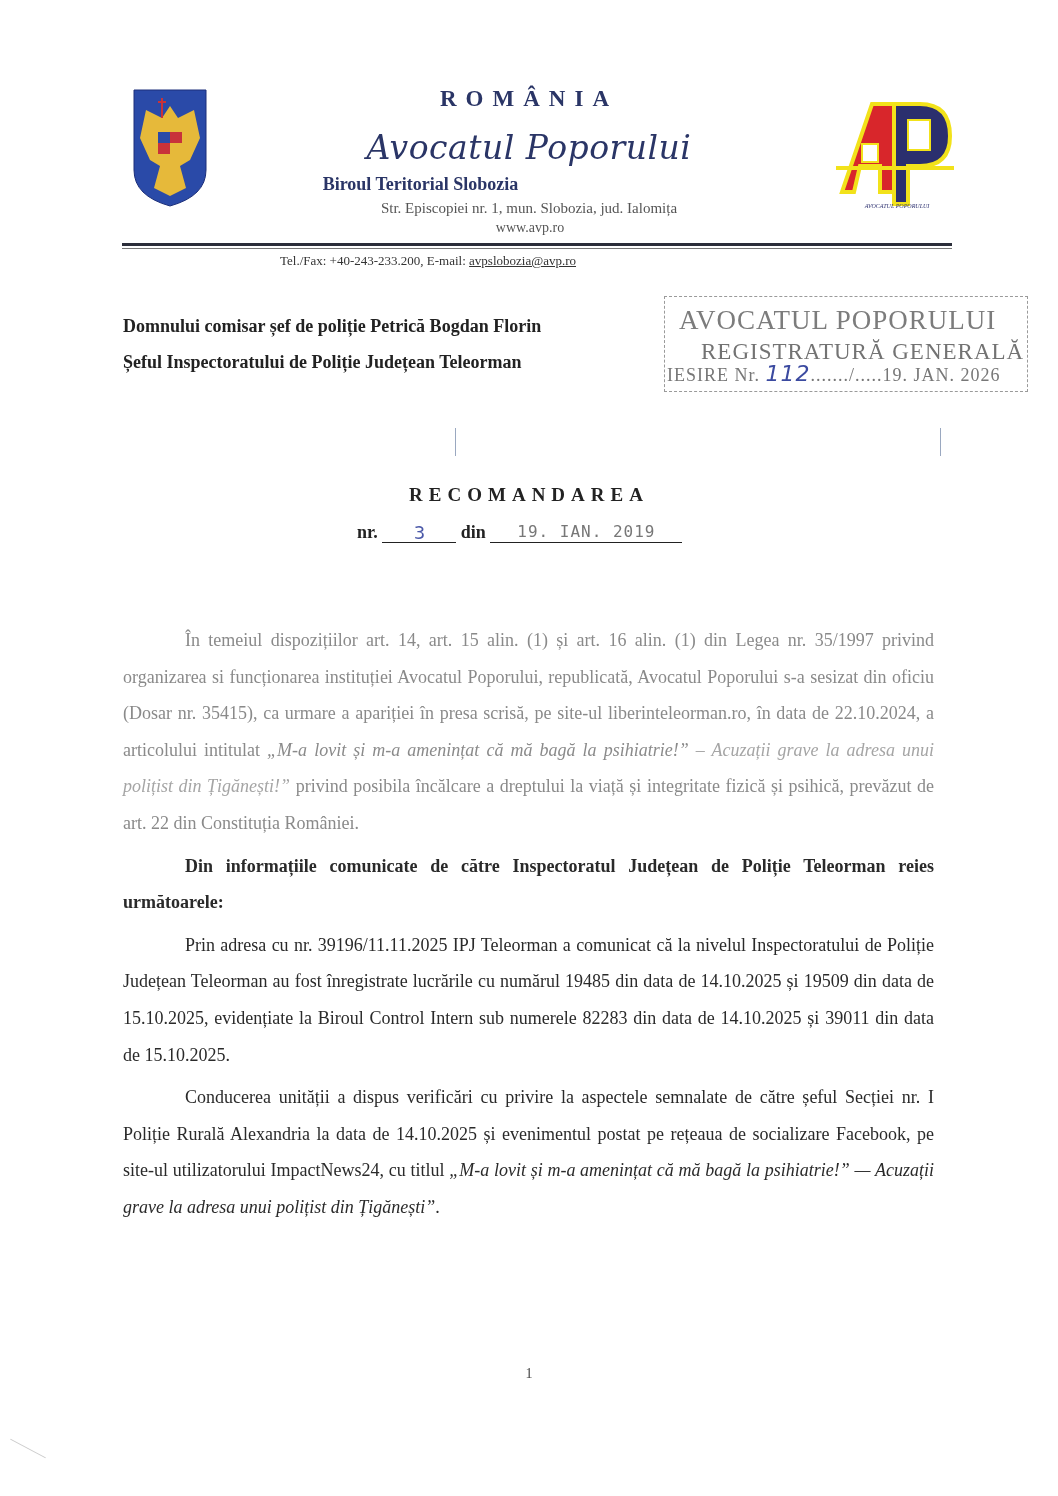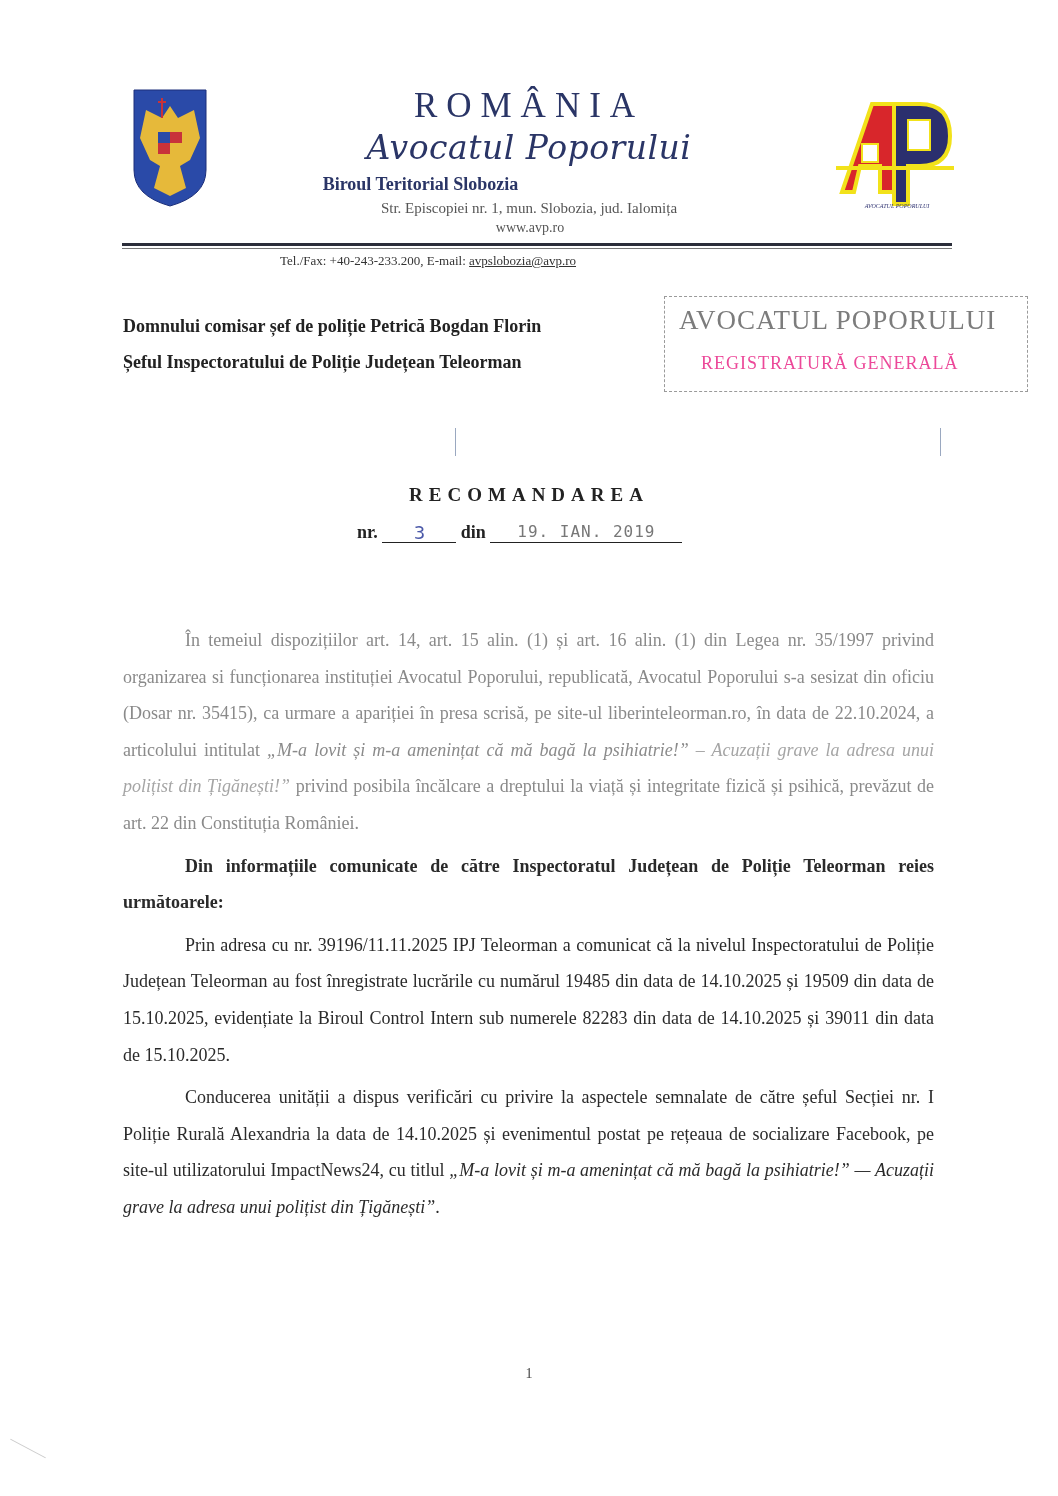--- a/index.html
+++ b/index.html
@@ -3,43 +3,43 @@
 <meta charset="utf-8">
 <style>
   html, body { margin: 0; padding: 0; background: #ffffff; }
   body { width: 1058px; height: 1496px; position: relative; overflow: hidden;
          font-family: "Liberation Serif", "DejaVu Serif", serif; color: #1f1f1f; }
   .abs { position: absolute; }
 
   
   .coat { left: 132px; top: 88px; width: 76px; height: 120px; }
   .ap-logo { left: 832px; top: 92px; width: 130px; height: 120px; }
-  .h-country { left: 0; width: 1058px; top: 86px; text-align: center; font-weight: normal;
-               font-size: 35px; letter-spacing: 9px; color: #2a3566; }
+  .h-country { left: 0; width: 1058px; top: 86px; text-align: center; font-weight: bold;
+               font-size: 23px; letter-spacing: 9px; color: #2a3566; }
   .h-institution { left: 0; width: 1058px; top: 128px; text-align: center; font-style: italic;
                    font-size: 33px; color: #2a3566; font-family: "DejaVu Serif", serif; letter-spacing: 0.5px; }
   .h-office { left: 0; width: 841px; top: 174px; text-align: center; font-weight: bold;
               font-size: 18px; color: #2a3566; }
   .h-address { left: 0; width: 1058px; top: 200px; text-align: center; font-size: 15px; color: #555; }
   .h-web { left: 1px; width: 1058px; top: 220px; text-align: center; font-size: 14px; color: #555; }
   .h-rule1 { left: 122px; top: 243px; width: 830px; height: 3px; background: #2b2e3a; }
   .h-rule2 { left: 122px; top: 248px; width: 830px; height: 1px; background: #777; }
   .h-contact { left: 0; width: 856px; top: 253px; text-align: center; font-size: 13px; color: #333; }
   .h-contact a { color: #333; text-decoration: underline; }
 
   
   .addr { left: 123px; font-weight: bold; font-size: 18px; color: #222; }
   .addr1 { top: 316px; }
   .addr2 { top: 352px; }
 
   
   .stamp { left: 664px; top: 296px; width: 362px; height: 94px;
            border: 1px dashed #9a9a9a; color: #8a8a8a; }
   .stamp-l1 { left: 14px; top: 8px; font-size: 27px; letter-spacing: 1px; color: #7c7c7c; }
-  .stamp-l2 { left: 36px; top: 56px; font-size: 18px; letter-spacing: 1px; color: #ec4899; }
+  .stamp-l2 { left: 36px; top: 42px; font-size: 23px; letter-spacing: 1px; color: #737373; }
   .stamp-l3 { left: 2px; top: 64px; font-size: 18px; letter-spacing: 1px; color: #777; white-space: nowrap; }
   .stamp-hand { color: #3b4aa0; font-style: italic; font-family: "DejaVu Sans", sans-serif; font-size: 22px; }
   .vmark { width: 1px; height: 28px; background: #9aa8c0; top: 428px; }
 
   
   .title { left: 0; width: 1058px; top: 484px; text-align: center; font-weight: bold; font-size: 19px;
            letter-spacing: 6px; color: #222; }
   .numline { left: 357px; top: 522px; font-size: 18px; font-weight: bold; color: #222; white-space: nowrap; }
   .blank { display: inline-block; border-bottom: 1px solid #222; text-align: center; font-weight: normal;
            color: #555; height: 20px; vertical-align: bottom; }
@@ -94,20 +94,21 @@
 <div class="abs h-rule1"></div>
 <div class="abs h-rule2"></div>
 <div class="abs h-contact"><span>Tel./Fax: +40-243-233.200, E-mail: </span><a>avpslobozia@avp.ro</a></div>
 
 <div class="abs addr addr1">Domnului comisar șef de poliție Petrică Bogdan Florin</div>
 <div class="abs addr addr2">Șeful Inspectoratului de Poliție Județean Teleorman</div>
 
 <div class="abs stamp">
   <div class="abs stamp-l1">AVOCATUL POPORULUI</div>
   <div class="abs stamp-l2">REGISTRATURĂ GENERALĂ</div>
+  <div class="abs stamp-l3"><span>IESIRE Nr. </span><span class="stamp-hand">112</span><span>......./.....</span><span>19. JAN. 2026</span></div>
 </div>
 
 <div class="abs vmark" style="left:455px;"></div>
 <div class="abs vmark" style="left:940px;"></div>
 
 <div class="abs title">RECOMANDAREA</div>
 <div class="abs numline">
   <span>nr.</span>
   <span class="blank nr">3</span>
   <span>din</span>

